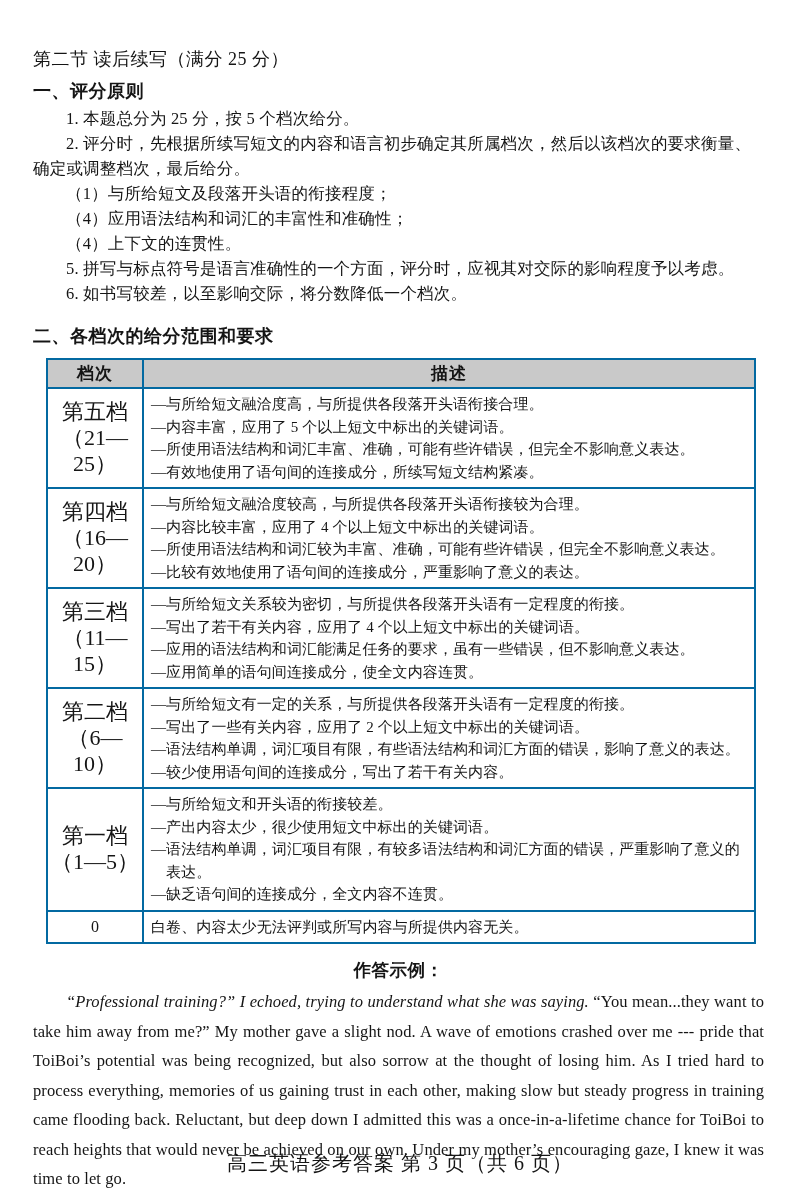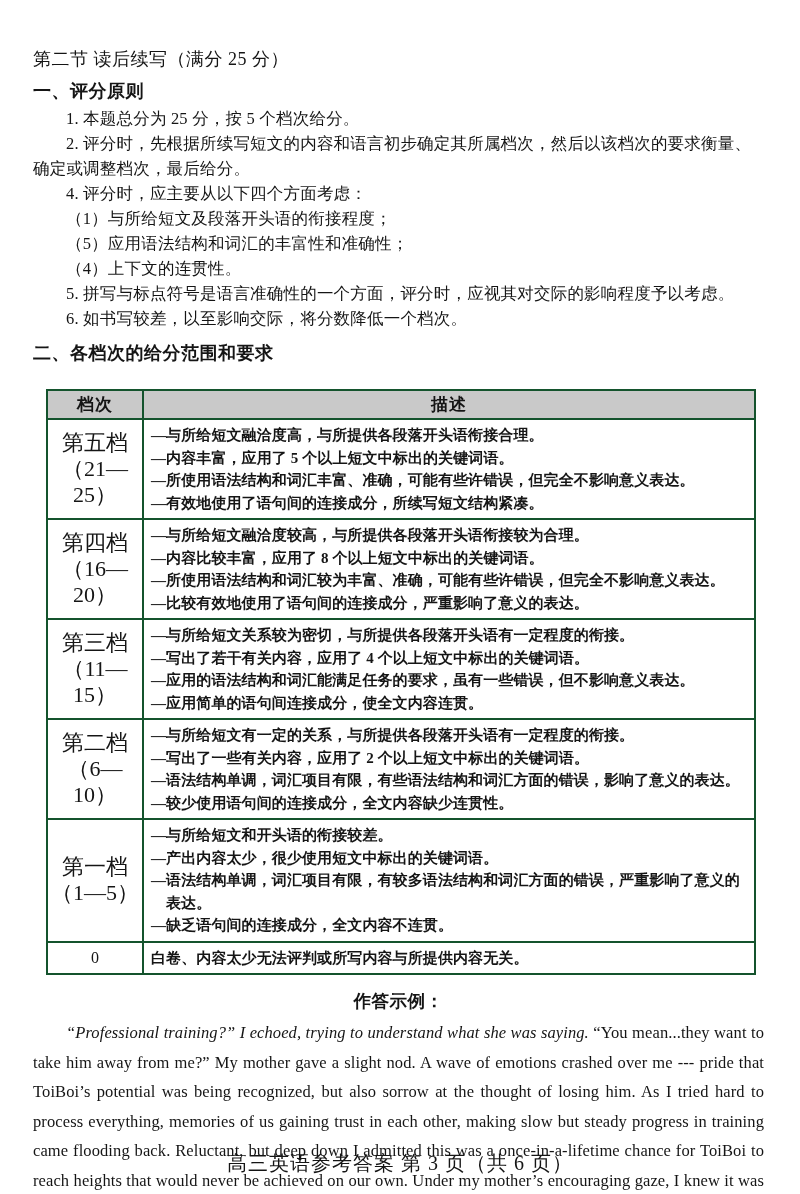--- a/index.html
+++ b/index.html
@@ -23,36 +23,36 @@
     line-height: 30px;
     letter-spacing: 0.5px;
     margin-bottom: 3px;
   }
   .block-heading {
     font-size: 18px;
     font-weight: bold;
     line-height: 29px;
     letter-spacing: 0.5px;
   }
-  .principles { margin-bottom: 8px; }
+  .principles { margin-bottom: 16px; }
   .principles p {
     font-size: 16.5px;
     line-height: 25px;
     text-indent: 2em;
     letter-spacing: 0.2px;
   }
-  .table-heading { margin-top: 4px; margin-bottom: 21px; }
+  .table-heading { margin-top: 4px; margin-bottom: 7px; }
   .band-table {
     border-collapse: collapse;
     width: 710px;
     margin-left: 13px;
     table-layout: fixed;
   }
   .band-table th, .band-table td {
-    border: 2px solid #14532d;
+    border: 2px solid #0369a1;
   }
   .band-table th {
     background: #c9c9c9;
     font-size: 17px;
     font-weight: bold;
     height: 29px;
     text-align: center;
     letter-spacing: 1px;
   }
   col.band-col { width: 96px; }
@@ -66,21 +66,20 @@
   .desc-cell {
     vertical-align: middle;
     padding: 4px 6px 4px 7px;
     font-size: 15px;
   }
   .bullet-line {
     line-height: 22.5px;
     padding-left: 1em;
     text-indent: -1em;
     letter-spacing: 0.1px;
-    font-weight: bold;
   }
   .zero-cell { text-align: center; vertical-align: middle; font-size: 16px; }
   .example-heading { margin-top: 12px; margin-bottom: 2px; font-size: 17.5px; text-align: center; }
   .example-paragraph {
     font-size: 16.5px;
     line-height: 29.5px;
     text-align: justify;
     text-indent: 2em;
     letter-spacing: 0.1px;
   }
@@ -100,23 +99,22 @@
 
 <div class="page">
 
   <div class="section-title">第二节 读后续写（满分 25 分）</div>
 
   <div class="block-heading">一、评分原则</div>
 
   <div class="principles">
     <p>1. 本题总分为 25 分，按 5 个档次给分。</p>
     <p>2. 评分时，先根据所续写短文的内容和语言初步确定其所属档次，然后以该档次的要求衡量、确定或调整档次，最后给分。</p>
-    <p>4. 评分时，应主要从以下四个方面考虑：</p>
     <p>（1）与所给短文及段落开头语的衔接程度；</p>
-    <p>（5）应用语法结构和词汇的丰富性和准确性；</p>
+    <p>（4）应用语法结构和词汇的丰富性和准确性；</p>
     <p>（4）上下文的连贯性。</p>
     <p>5. 拼写与标点符号是语言准确性的一个方面，评分时，应视其对交际的影响程度予以考虑。</p>
     <p>6. 如书写较差，以至影响交际，将分数降低一个档次。</p>
   </div>
 
   <div class="block-heading table-heading">二、各档次的给分范围和要求</div>
 
   <table class="band-table">
     <colgroup>
         <col class="band-col">
@@ -141,21 +139,21 @@
             <div class="bullet-line">—有效地使用了语句间的连接成分，所续写短文结构紧凑。</div>
           </td>
       </tr>
       <tr>
         <td class="band-cell">
           <div>第四档</div>
           <div>（16—20）</div>
         </td>
         <td class="desc-cell">
             <div class="bullet-line">—与所给短文融洽度较高，与所提供各段落开头语衔接较为合理。</div>
-            <div class="bullet-line">—内容比较丰富，应用了 8 个以上短文中标出的关键词语。</div>
+            <div class="bullet-line">—内容比较丰富，应用了 4 个以上短文中标出的关键词语。</div>
             <div class="bullet-line">—所使用语法结构和词汇较为丰富、准确，可能有些许错误，但完全不影响意义表达。</div>
             <div class="bullet-line">—比较有效地使用了语句间的连接成分，严重影响了意义的表达。</div>
           </td>
       </tr>
       <tr>
         <td class="band-cell">
           <div>第三档</div>
           <div>（11—15）</div>
         </td>
         <td class="desc-cell">
@@ -167,21 +165,21 @@
       </tr>
       <tr>
         <td class="band-cell">
           <div>第二档</div>
           <div>（6—10）</div>
         </td>
         <td class="desc-cell">
             <div class="bullet-line">—与所给短文有一定的关系，与所提供各段落开头语有一定程度的衔接。</div>
             <div class="bullet-line">—写出了一些有关内容，应用了 2 个以上短文中标出的关键词语。</div>
             <div class="bullet-line">—语法结构单调，词汇项目有限，有些语法结构和词汇方面的错误，影响了意义的表达。</div>
-            <div class="bullet-line">—较少使用语句间的连接成分，全文内容缺少连贯性。</div>
+            <div class="bullet-line">—较少使用语句间的连接成分，写出了若干有关内容。</div>
           </td>
       </tr>
       <tr>
         <td class="band-cell">
           <div>第一档</div>
           <div>（1—5）</div>
         </td>
         <td class="desc-cell">
             <div class="bullet-line">—与所给短文和开头语的衔接较差。</div>
             <div class="bullet-line">—产出内容太少，很少使用短文中标出的关键词语。</div>

